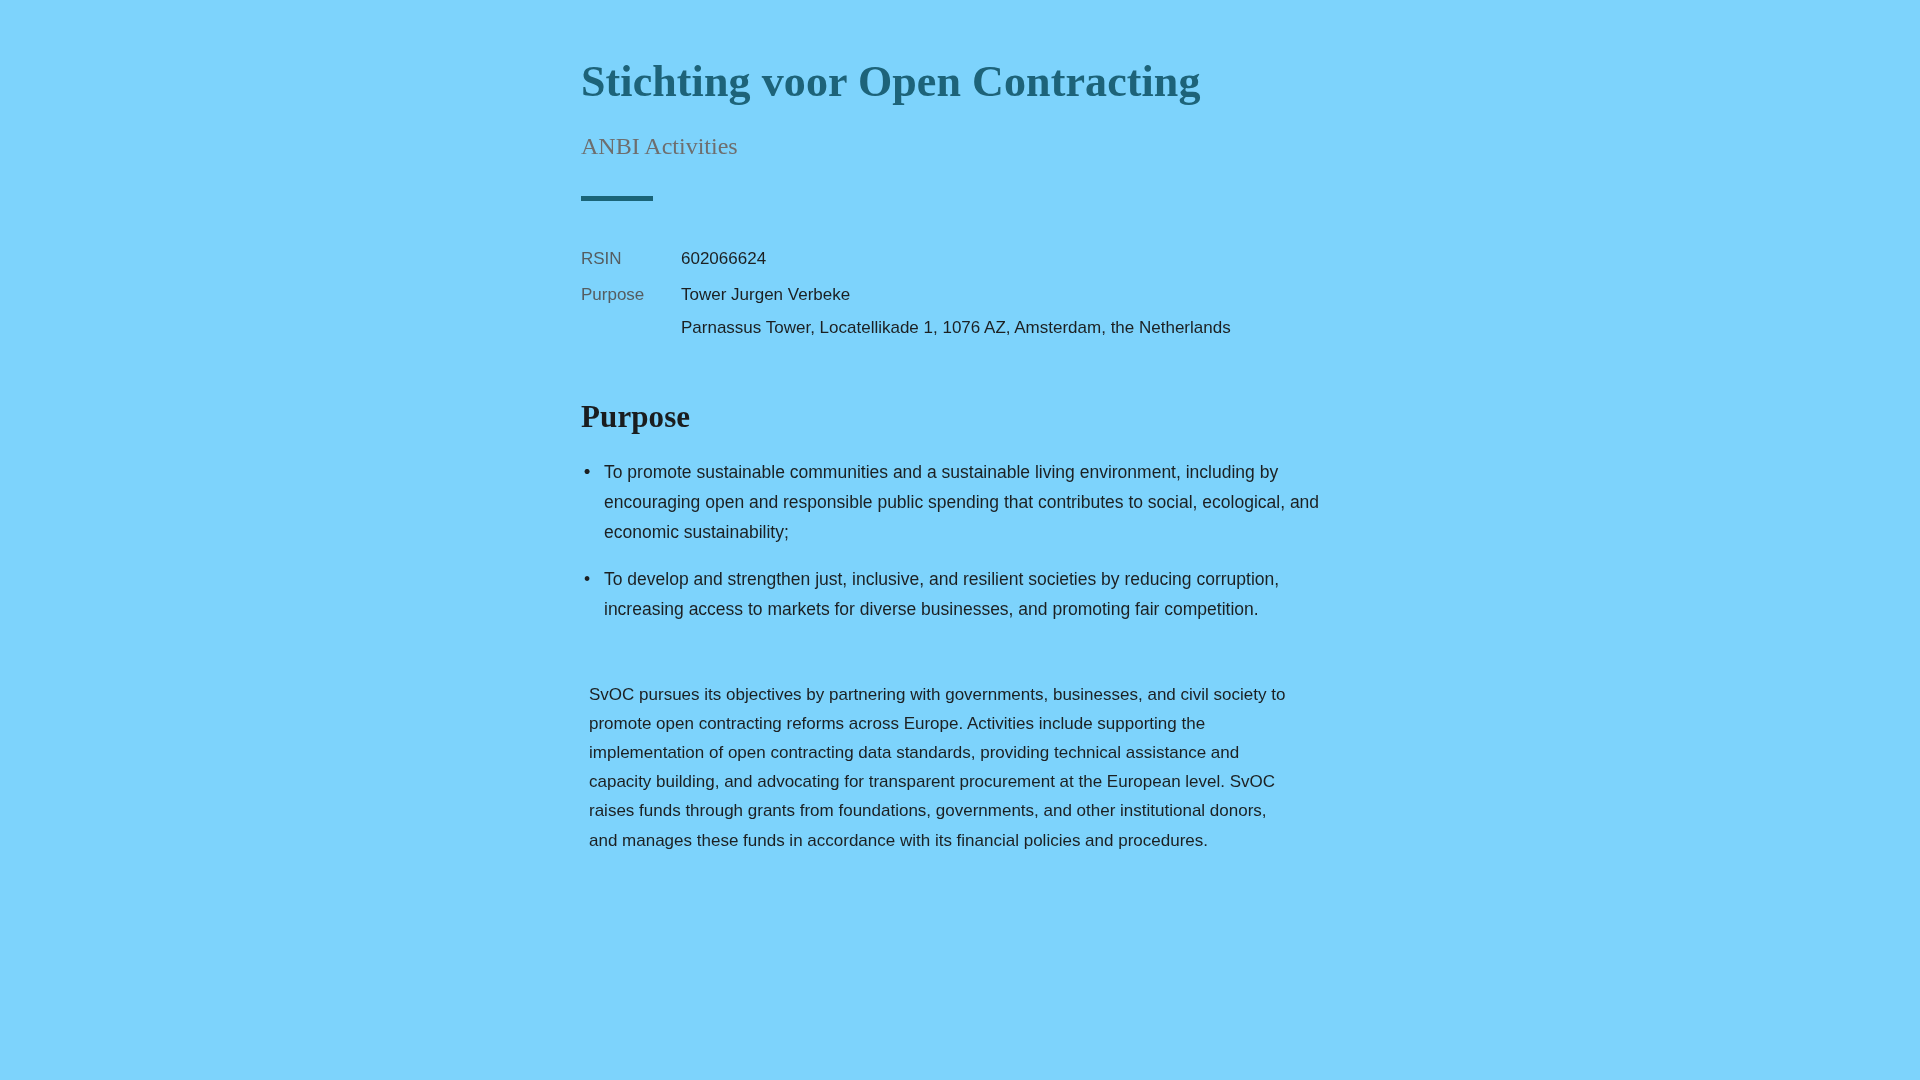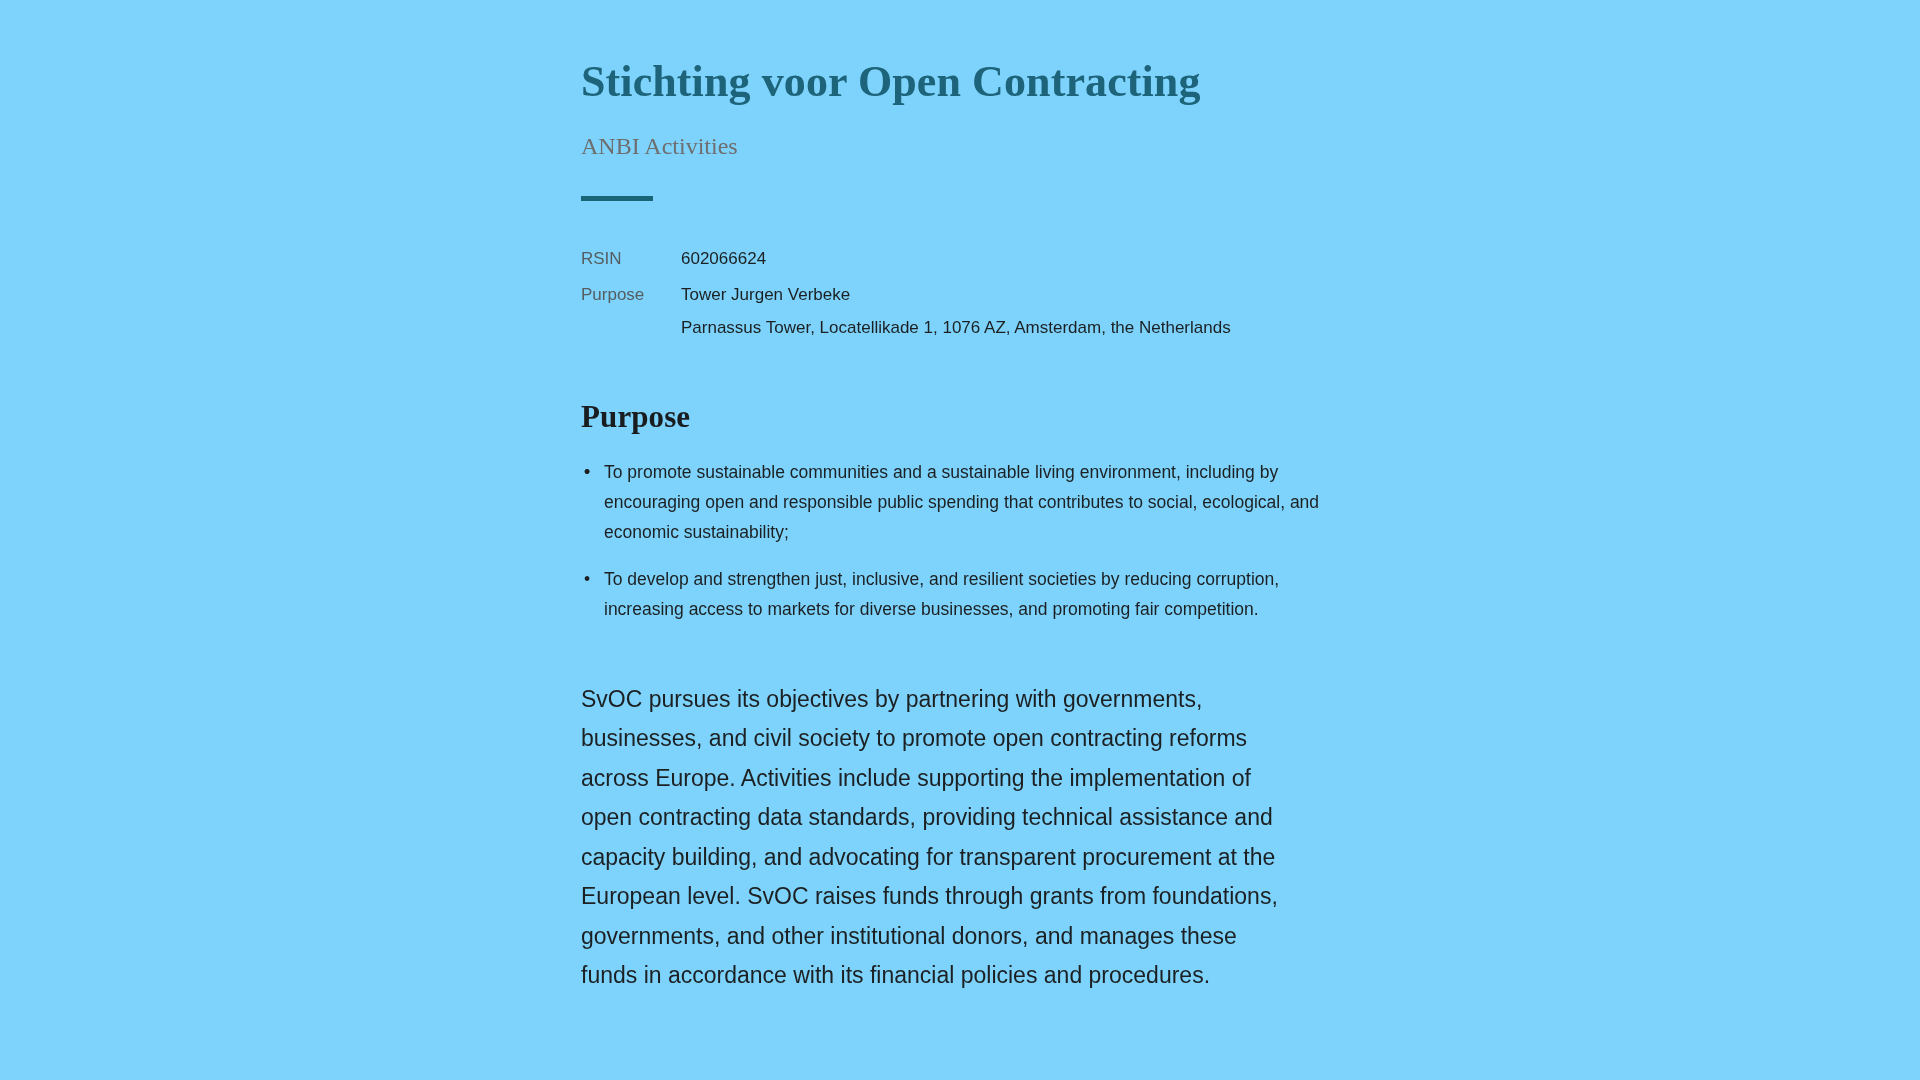--- a/index.html
+++ b/index.html
@@ -124,24 +124,24 @@
     position: absolute;
     left: 3px;
     top: 0;
     color: #1c2022;
     font-size: 17.5px;
     line-height: 1.72;
   }
 
   .body-paragraph {
     font-family: "Liberation Sans", "DejaVu Sans", sans-serif;
-    font-size: 23px;
+    font-size: 17px;
     color: #1c2022;
     line-height: 1.72;
-    margin: 0;
+    margin: 8px;
     max-width: 700px;
   }
 
   .policy-section {
     margin-top: 55px;
   }
 
   .policy-section .section-heading {
     margin-bottom: 24px;
   }

